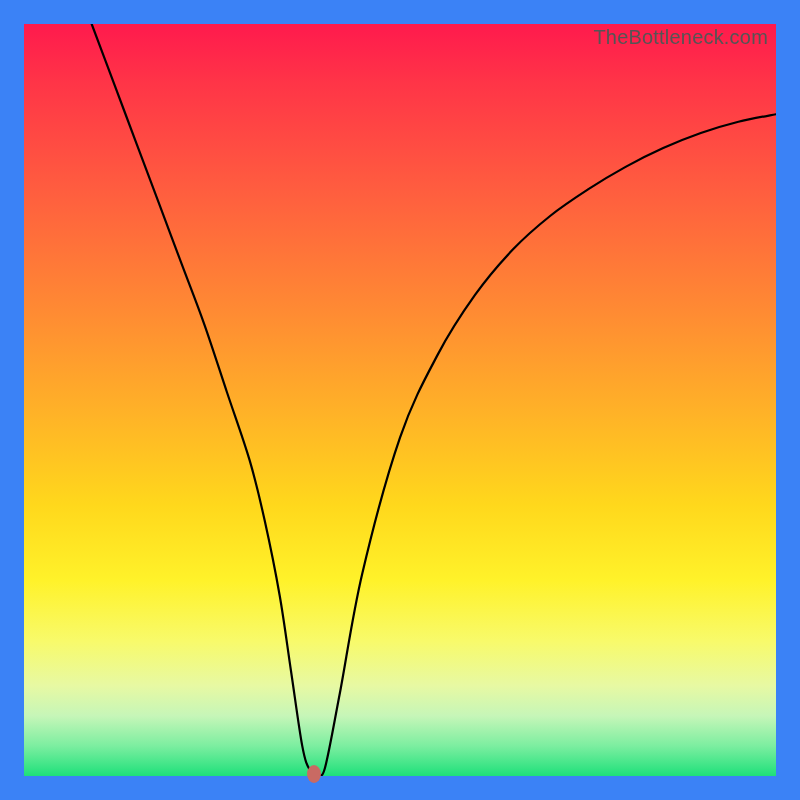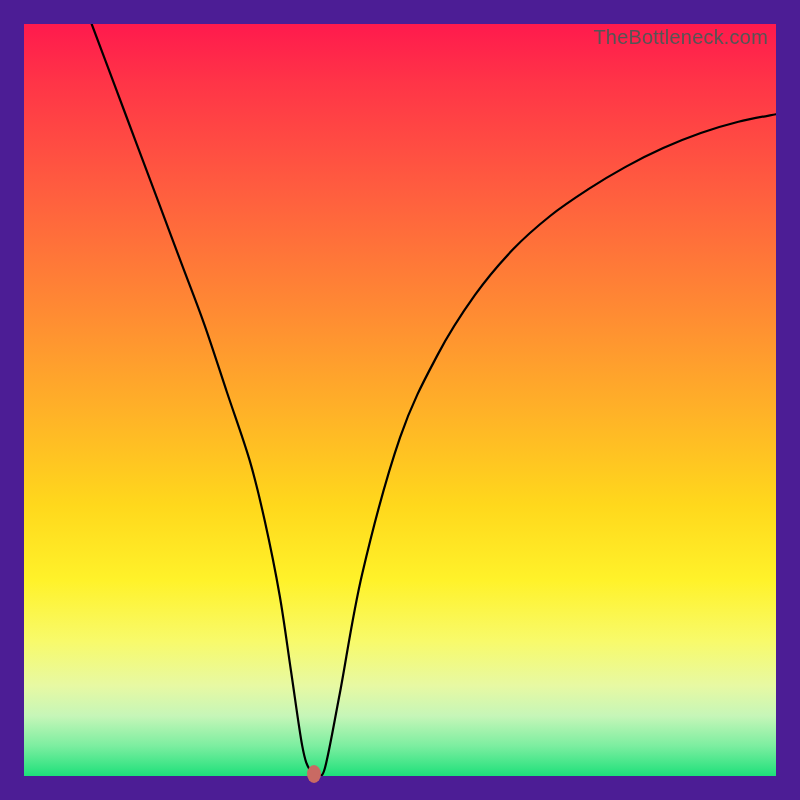--- a/index.html
+++ b/index.html
@@ -8,21 +8,21 @@
     width: 800px;
     height: 800px;
     overflow: hidden;
     background: #000;
     font-family: Arial, Helvetica, sans-serif;
   }
   .frame {
     position: relative;
     width: 800px;
     height: 800px;
-    background: #4c1d95;
+    background: #3b82f6;
   }
   .plot-area {
     position: absolute;
     left: 24px;
     top: 24px;
     width: 752px;
     height: 752px;
     
     background: linear-gradient(
       to bottom,

